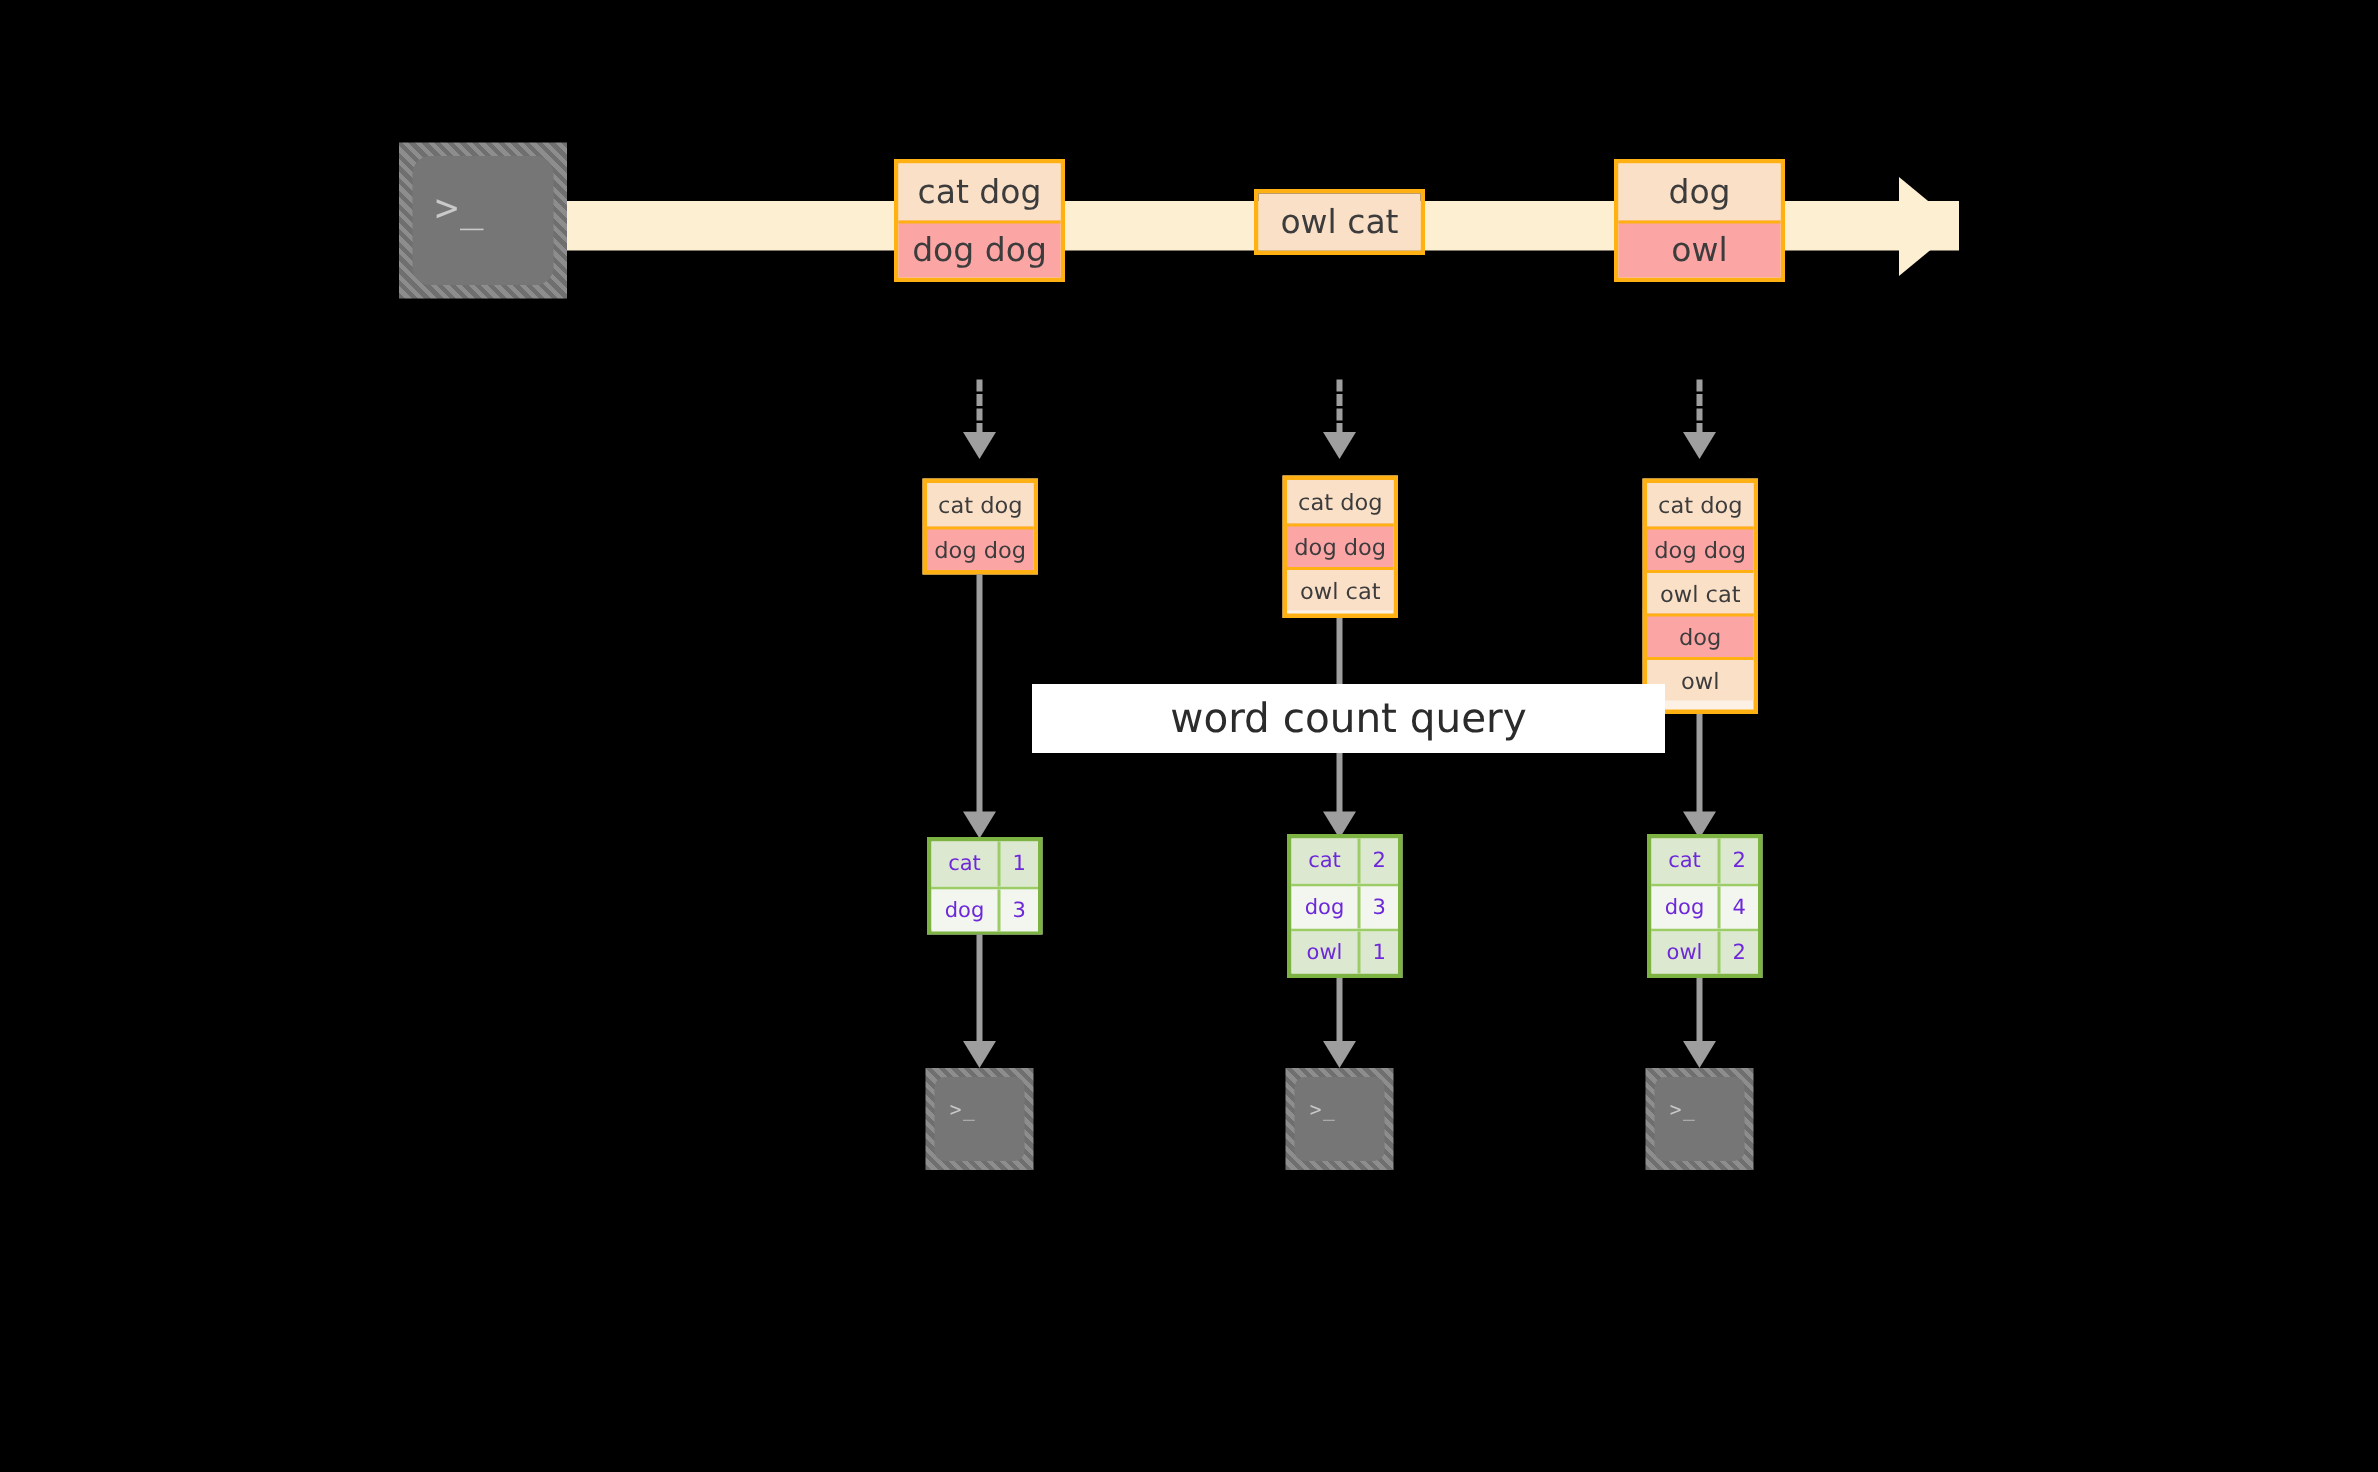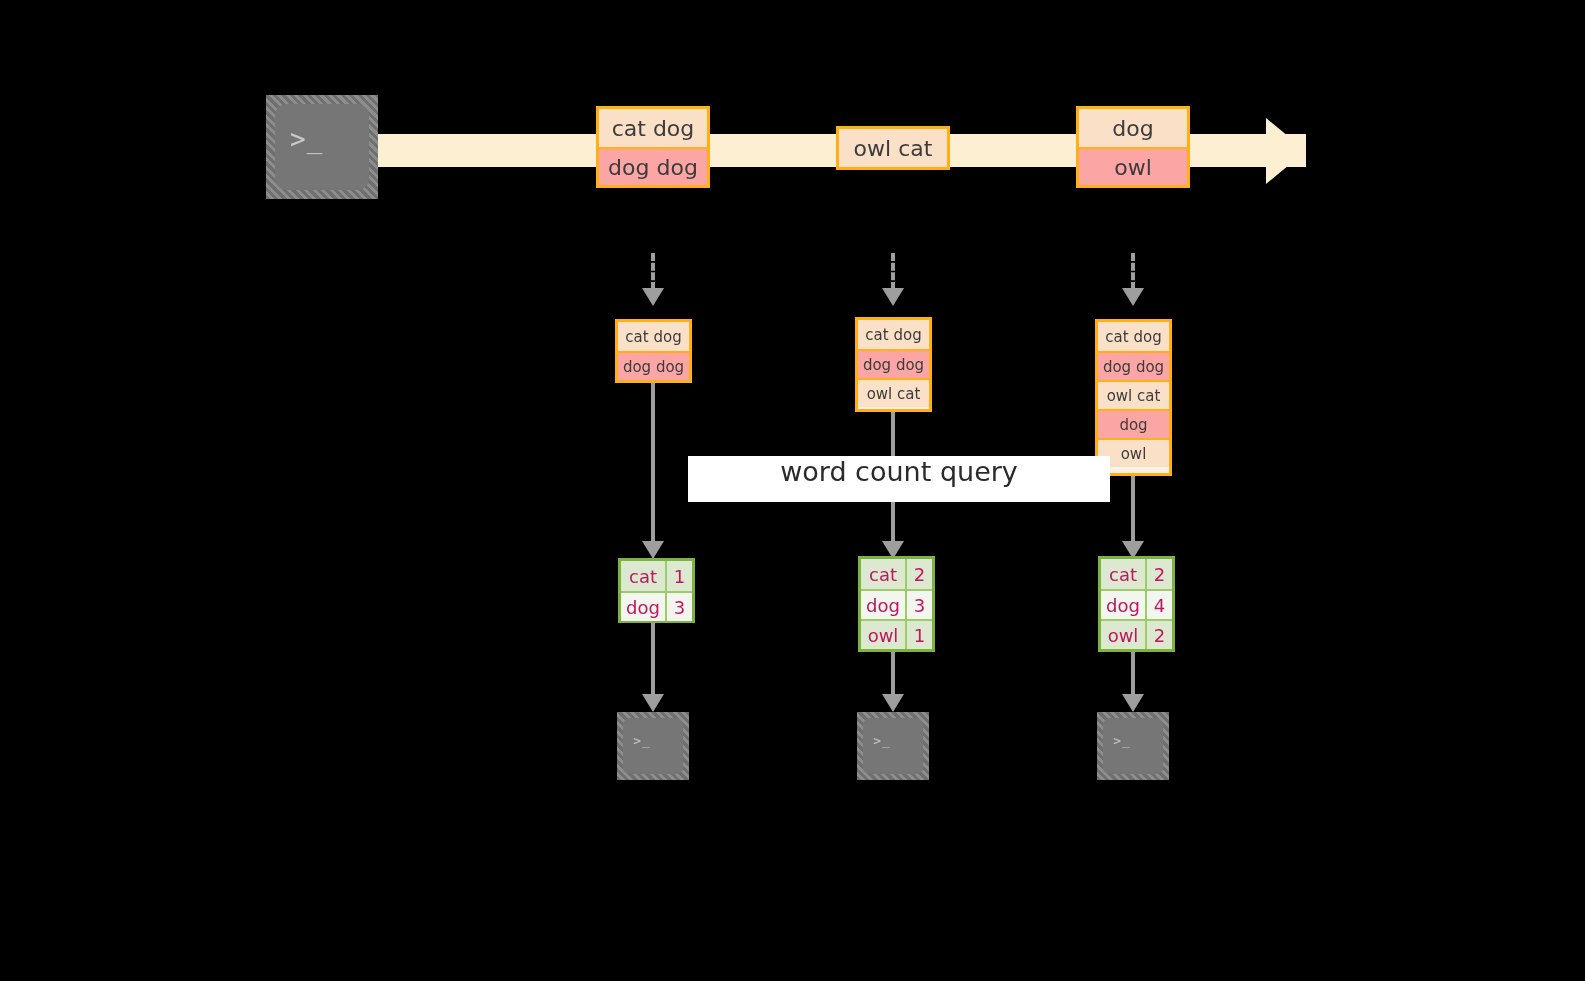--- a/index.html
+++ b/index.html
@@ -58,21 +58,21 @@
 
   
   .gbox{
     position:absolute;box-sizing:border-box;
     border:3px solid #7cb342;background:#eef4e8;
   }
   .grow{display:flex;height:30px;box-sizing:border-box;}
   .grow.sep{border-top:2px solid #9ccc65;}
   .gkey,.gval{
     box-sizing:border-box;display:flex;align-items:center;justify-content:center;
-    color:#be185d;font-size:18px;
+    color:#6d28d9;font-size:14px;
   }
   .gkey{width:44px;}
   .gval{width:27px;border-left:2px solid #9ccc65;}
   .grow.tint .gkey,.grow.tint .gval{background:#dde8d0;}
   .grow.plain .gkey,.grow.plain .gval{background:#f2f6ee;}
 
   
   .vline{position:absolute;width:4px;background:#9e9e9e;}
   .vline.dash{
     background:none;
@@ -81,21 +81,21 @@
   .vhead{
     position:absolute;width:0;height:0;
     border-left:11px solid transparent;
     border-right:11px solid transparent;
     border-top:18px solid #9e9e9e;
   }
 
   
   .querybar{
     position:absolute;background:#ffffff;
-    display:flex;align-items:flex-start;justify-content:center;
+    display:flex;align-items:center;justify-content:center;
     color:#2b2b2b;
   }
 </style>
 </head>
 <body>
 
 <div id="stage">
 
   <div class="band" style="left:366px;top:134px;width:940px;height:33px;"></div>
   <div class="band-arrowhead" style="left:1266px;top:118px;"></div>

